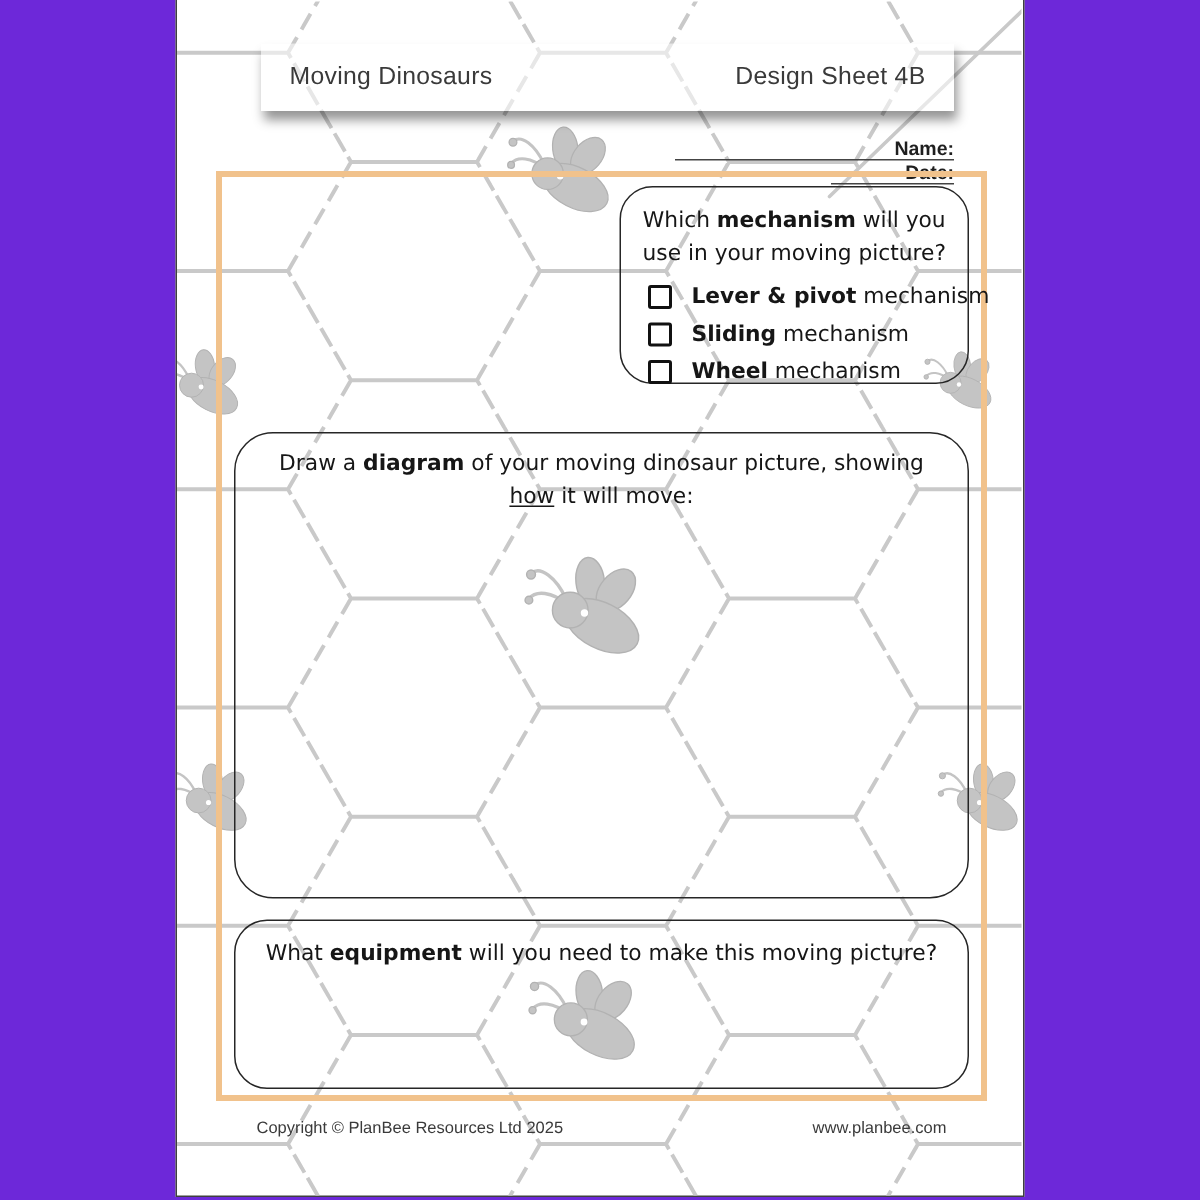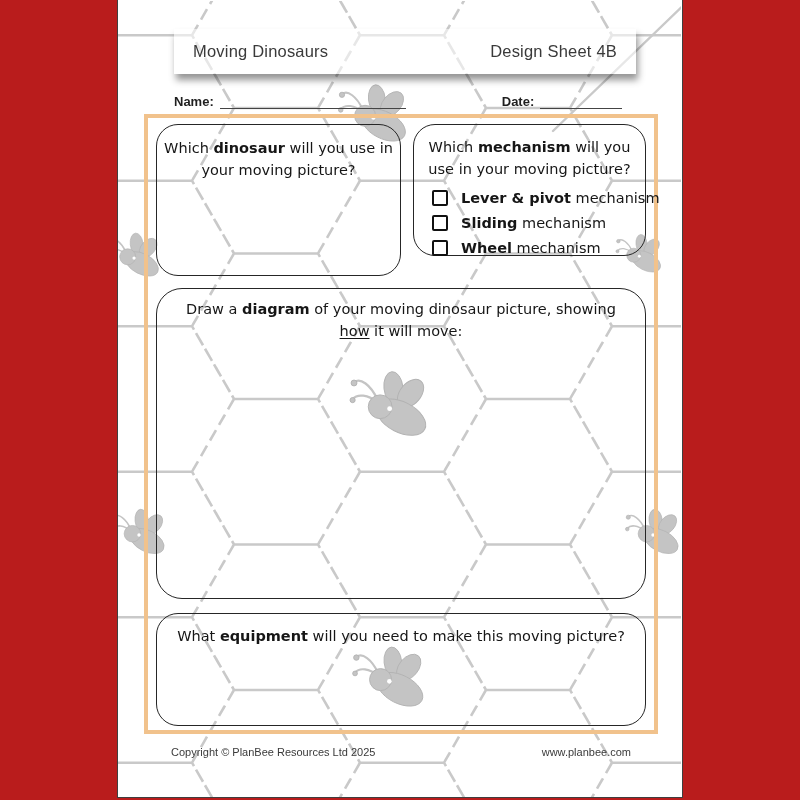--- a/index.html
+++ b/index.html
@@ -1,34 +1,34 @@
 <!DOCTYPE html>
 <html style="--frame-accent: #f1c28c; --honeycomb: #c9c9c9; --bee: #c4c4c4;"><head>
 <meta charset="utf-8">
 <style>
   html,body{margin:0;padding:0;background:#ffffff;}
-  .canvas{position:relative;width:800px;height:800px;background:#b91c1c;overflow:hidden;
+  .canvas{position:relative;width:800px;height:800px;background:#6d28d9;overflow:hidden;
           font-family:"DejaVu Sans",sans-serif;}
   .page{position:absolute;left:117px;top:-4px;width:566px;height:802px;box-sizing:border-box;
         background:#ffffff;border:1.5px solid #3f3f3f;overflow:hidden;}
   .inner{position:absolute;left:0;top:4px;width:563px;height:798px;}
   svg.pattern,svg.decor{position:absolute;left:0;top:0;}
   svg.pattern path{fill:none;stroke:var(--honeycomb,#c9c9c9);stroke-width:2.6;stroke-dasharray:10 8;}
   .trail{fill:none;stroke:#c9c9c9;stroke-width:2.4;stroke-linecap:round;}
   .bee-fill{fill:var(--bee,#c4c4c4);stroke:#b2b2b2;stroke-width:1;}
   .bee-line{fill:none;stroke:var(--bee,#c4c4c4);stroke-width:2.4;stroke-linecap:round;}
   .bee-eye{fill:#ffffff;stroke:none;}
 
   .header-bar{position:absolute;left:56px;top:28px;width:462px;height:45px;box-sizing:border-box;
       background:rgba(255,255,255,0.55);display:flex;align-items:center;justify-content:space-between;
       padding:0 19px;box-shadow:2px 6px 7px rgba(0,0,0,0.42);
       font-family:"Liberation Sans",sans-serif;font-size:16.5px;color:#3a3a3a;letter-spacing:.2px;}
 
   .name-row{position:absolute;left:56px;top:90px;width:462px;height:18px;display:flex;align-items:flex-end;
-      font-family:"Liberation Sans",sans-serif;font-size:13px;font-weight:bold;color:#1f1f1f;}
+      font-family:"Liberation Sans",sans-serif;font-size:13px;font-weight:bold;color:#1f1f1f;flex-direction:column;}
   .write-line{display:inline-block;border-bottom:1.5px solid #444;height:14px;}
   .name-line{width:186px;margin-left:6px;}
   .date-line{width:82px;margin-left:6px;}
   .date-lbl{margin-left:96px;}
 
   .orange-frame{position:absolute;left:26px;top:113px;width:514px;height:620px;box-sizing:border-box;
       border:4px solid var(--frame-accent,#f1c28c);}
   .qbox{position:absolute;box-sizing:border-box;border:1.5px solid #262626;border-radius:22px;background:transparent;}
   .box-dinosaur{left:8px;top:6px;width:245px;height:152px;}
   .box-mechanism{left:265px;top:6px;width:233px;height:132px;}
@@ -97,23 +97,20 @@
 
       <div class="name-row">
         <span>Name:</span>
         <span class="write-line name-line"></span>
         <span class="date-lbl">Date:</span>
         <span class="write-line date-line"></span>
       </div>
 
       <div class="orange-frame">
 
-        <div class="qbox box-dinosaur">
-          <div class="qtitle"><span>Which </span><b>dinosaur</b><span> will you use in your moving picture?</span></div>
-        </div>
 
         <div class="qbox box-mechanism">
           <div class="qtitle"><span>Which </span><b>mechanism</b><span> will you use in your moving picture?</span></div>
           <div class="opts">
             <div class="opt">
               <span class="checkbox"></span>
               <span class="optlabel"><b>Lever &amp; pivot</b><span> mechanism</span></span>
             </div>
             <div class="opt">
               <span class="checkbox"></span>

